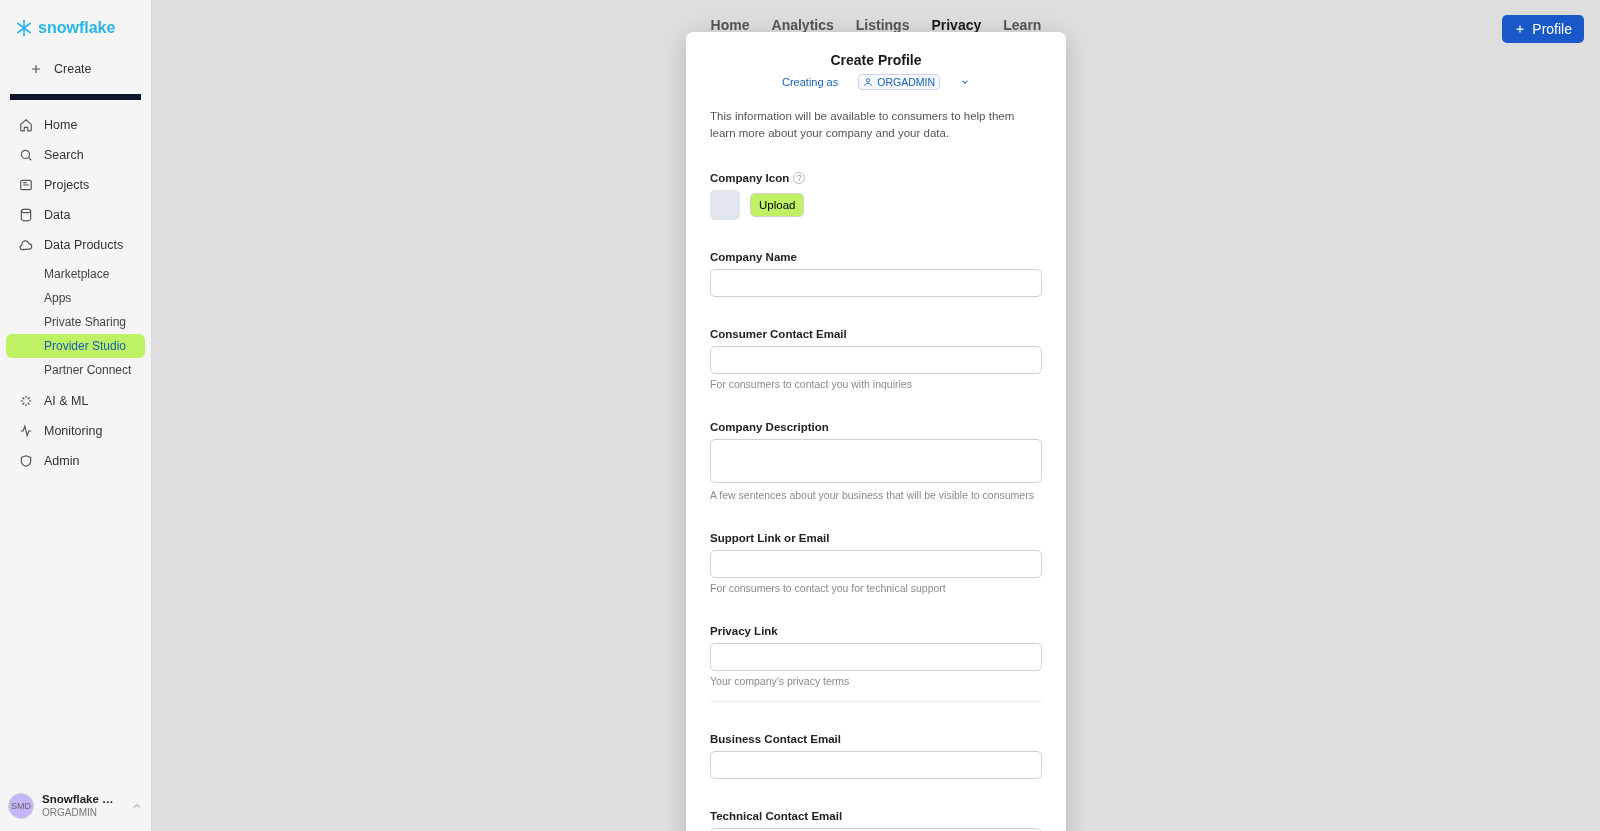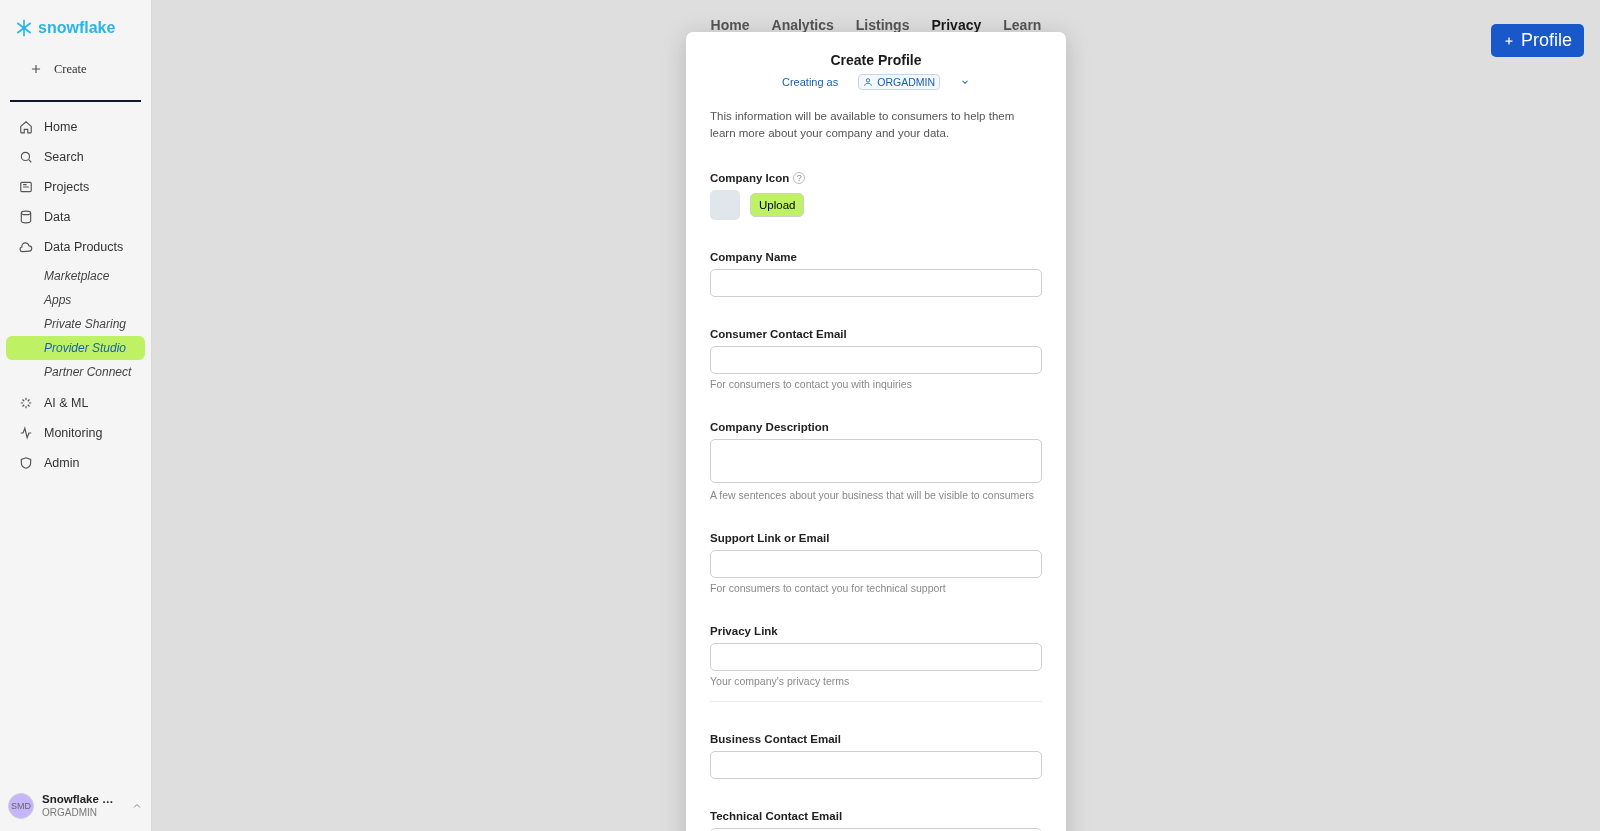--- a/index.html
+++ b/index.html
@@ -29,23 +29,22 @@
     padding:18px 10px 8px 14px;
     color:#29b5e8;
     font-weight:600;
     font-size:16px;
   }
   .sidebar-logo .flake {
     width:20px; height:20px;
   }
   .sidebar-create {
     margin:8px 10px 10px 10px;
-    border-bottom:2px solid #0f172a;
-    padding-bottom:16px;
-    font-family:Liberation Serif, serif;
+    border-bottom:6px solid #0f172a;
+    padding-bottom:10px;
   }
   .sidebar-item, .sidebar-create-row {
     display:flex;
     align-items:center;
     gap:10px;
     padding:7px 12px;
     font-size:12.5px;
     color:#333;
     cursor:pointer;
     border-radius:6px;
@@ -57,21 +56,20 @@
     color:#555;
   }
   .sidebar-subitems { margin:2px 0 4px 0; }
   .sidebar-subitem {
     padding:5px 10px 5px 38px;
     font-size:12px;
     color:#444;
     cursor:pointer;
     border-radius:6px;
     margin:0 6px;
-    font-style:italic;
   }
   .sidebar-subitem.active {
     background:#bef264;
     color:#1a5fb4;
     font-weight:500;
   }
   .sidebar-footer {
     margin-top:auto;
     padding:10px 8px 12px 8px;
     display:flex;
@@ -95,27 +93,27 @@
     display:flex;
     align-items:center;
     justify-content:center;
     position:relative;
     background:#dedede;
   }
   .tabs { display:flex; gap:22px; font-size:14px; }
   .tab { color:#555; font-weight:600; cursor:pointer; }
   .tab.active { color:#1a1a1a; }
   .profile-btn {
-    position:absolute; right:16px; top:24px;
+    position:absolute; right:16px; top:15px;
     background:#1858c8;
     color:#fff;
     border:none;
     border-radius:5px;
     padding:6px 12px;
-    font-size:18px;
+    font-size:14px;
     font-weight:500;
     display:flex; align-items:center; gap:6px;
     cursor:pointer;
   }
 
   
   .modal {
     position:absolute;
     left:50%; top:32px; transform:translateX(-50%);
     width:380px;

